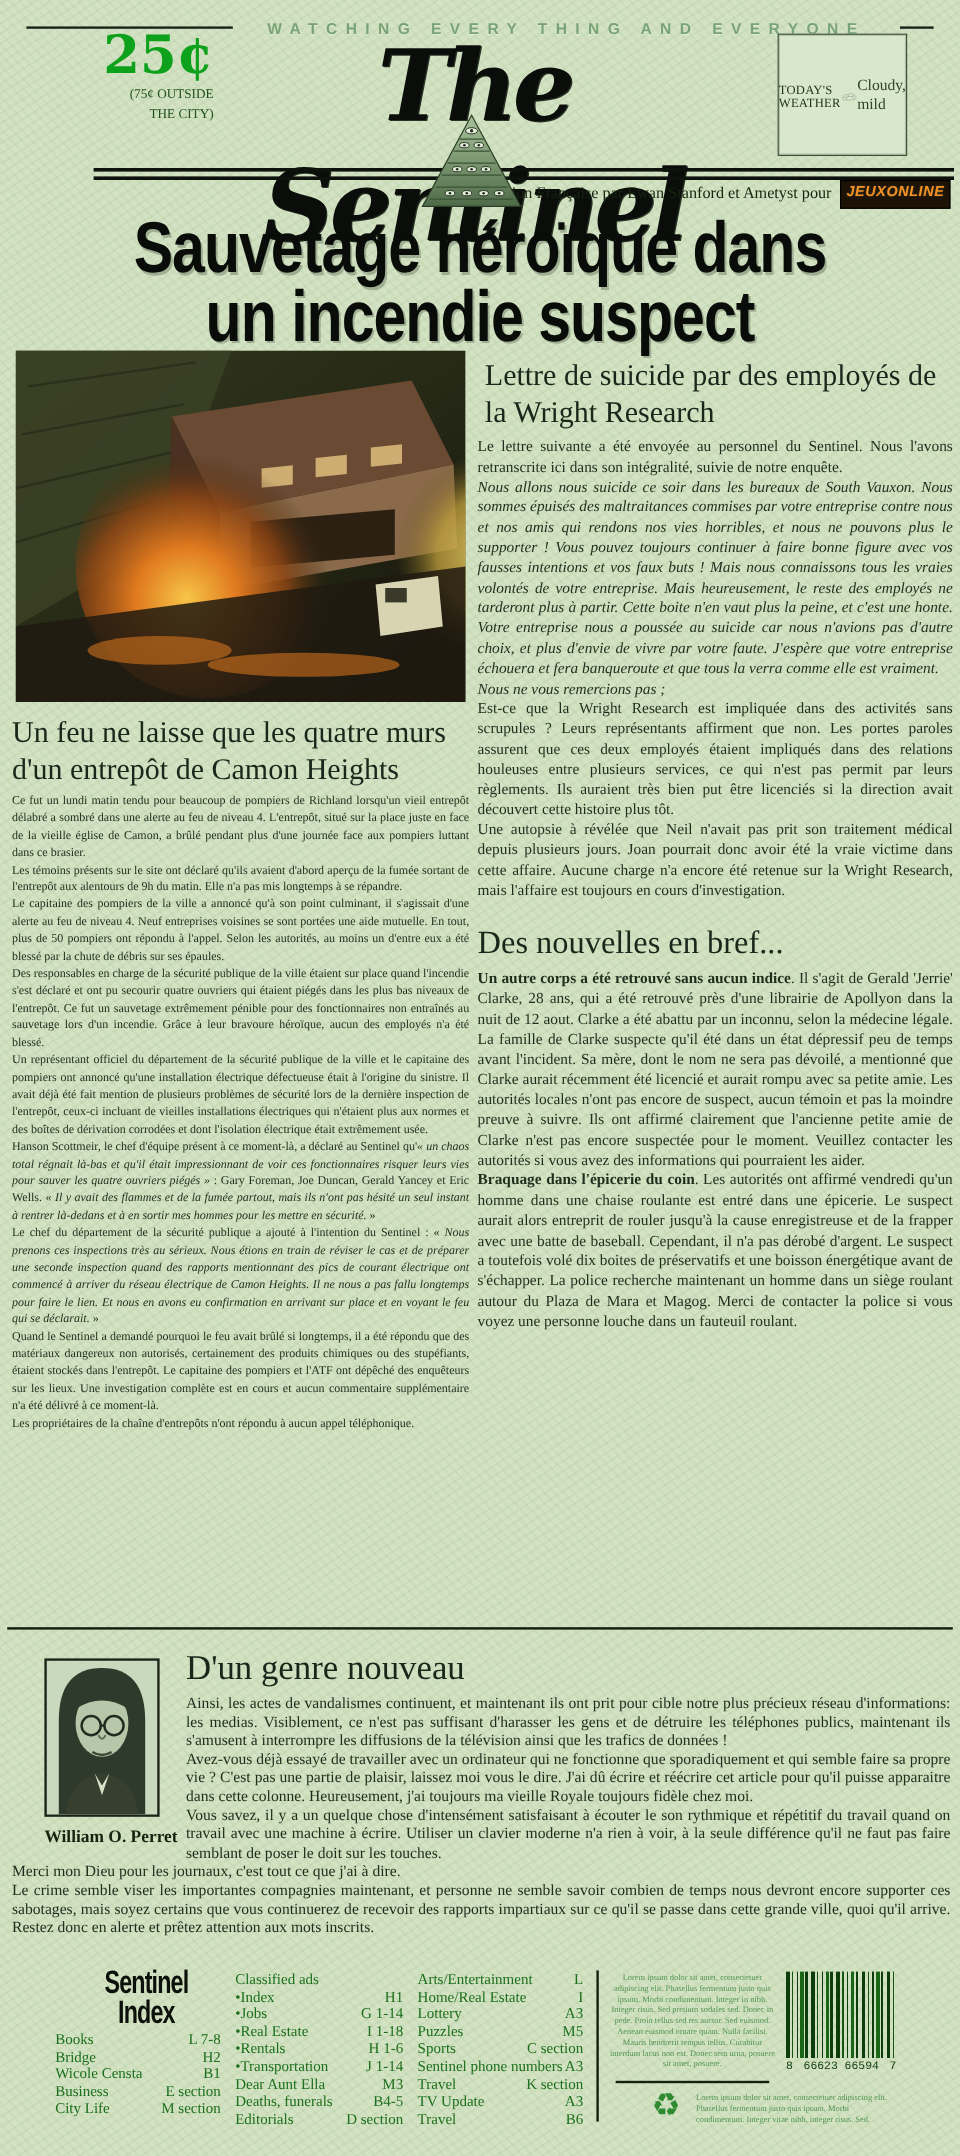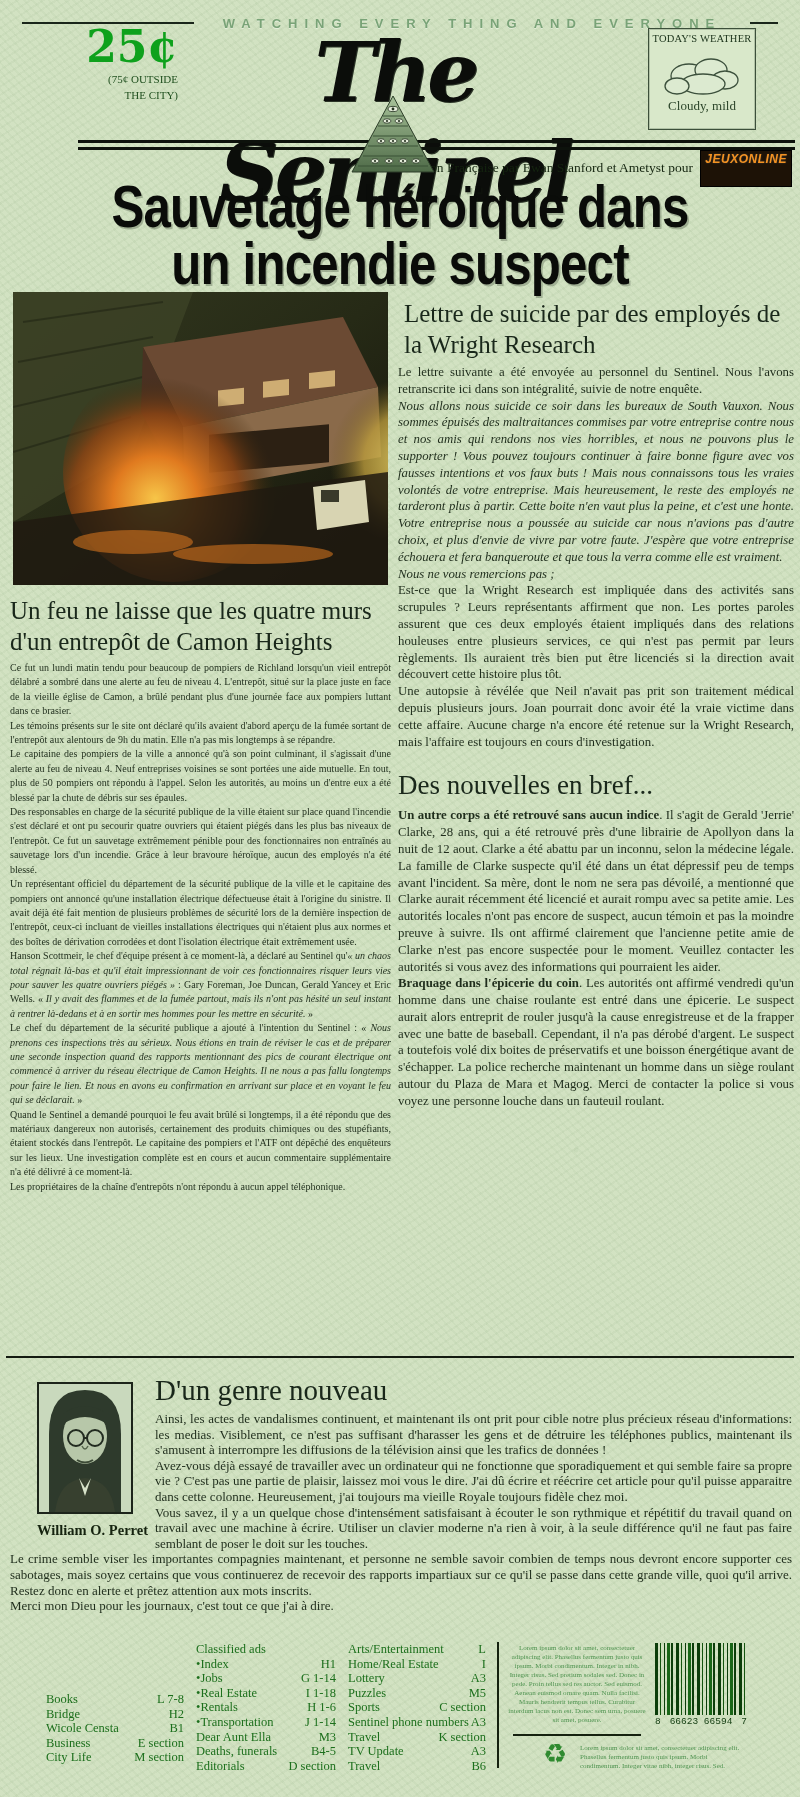--- a/index.html
+++ b/index.html
@@ -23,30 +23,30 @@
     letter-spacing:7px;color:#79a377;text-shadow:0 1px 0 rgba(255,255,255,.4);}
   #price{top:25px;left:48px;width:130px;text-align:right;}
   #price .big{font-size:44px;font-weight:bold;color:#0ea11c;font-family:"DejaVu Serif",serif;line-height:44px;}
   #price .small{font-size:11px;color:#20501f;line-height:12px;margin-top:4px;font-variant:small-caps;}
   #masthead{top:22px;left:150px;width:490px;text-align:center;
     font-family:"DejaVu Serif",serif;font-style:italic;font-weight:bold;
     font-size:82px;line-height:100px;color:#0b0d0a;letter-spacing:-4px;
     text-shadow:1px 1px 0 #2a3326;}
   #weather{top:28px;left:648px;width:106px;height:100px;background:#d9e8ca;
     border:1px solid #3c4f3a;box-shadow:0 0 0 1px rgba(60,79,58,.25) inset;
-    display:flex;flex-direction:column;align-items:center;}
+    display:flex;flex-direction:row;align-items:center;}
   #weather .wt{font-size:10.5px;color:#20371f;margin-top:4px;letter-spacing:.2px;}
   #weather svg{margin-top:2px;}
   #weather .wc{font-size:13px;color:#2c452a;margin-top:0px;}
   #rules{top:140px;left:78px;right:5px;height:4px;border-top:3px solid #0d120c;border-bottom:3px solid #0d120c;}
   #pyramid{top:94px;left:350px;width:86px;height:80px;z-index:3;}
   #edition{top:150px;left:0;right:8px;text-align:right;font-size:13.5px;color:#14240f;}
   #edition .jol{display:inline-block;vertical-align:middle;background:#1d1206;border:1px solid #000;
     color:#f39222;font-family:"Liberation Sans",sans-serif;font-weight:bold;font-style:italic;
-    font-size:12px;letter-spacing:.5px;padding:1px 4px 20px 4px;margin-left:4px;
+    font-size:12px;letter-spacing:.5px;padding:1px 4px 7px 4px;margin-left:4px;
     text-shadow:0 0 2px #fff3;}
   
   #headline{top:178px;left:0;right:0;text-align:center;
     font-family:"Liberation Sans",sans-serif;font-weight:900;color:#0a0c09;}
   #headline .hl{display:block;font-size:60px;line-height:57px;transform:scaleX(.82);transform-origin:50% 50%;
     letter-spacing:-1px;text-shadow:2px 2px 0 rgba(20,30,15,.25);}
   
   #leftcol{top:292px;left:10px;width:381px;}
   #rightcol{top:292px;left:398px;width:396px;}
   .photo-fire{width:375px;height:293px;margin-left:3px;display:block;}
@@ -279,26 +279,30 @@
       <path d="M16,128 Q20,96 46,94 Q72,96 76,128 Z" fill="#37402f"></path>
       <polygon points="40,94 46,104 52,94 46,112" fill="#d7e2c9"></polygon>
     </svg>
     <figcaption>William O. Perret</figcaption>
   </figure>
   <h2>D'un genre nouveau</h2>
   <div>
       <p class="para"><span>Ainsi, les actes de vandalismes continuent, et maintenant ils ont prit pour cible notre plus précieux réseau d'informations: les medias. Visiblement, ce n'est pas suffisant d'harasser les gens et de détruire les téléphones publics, maintenant ils s'amusent à interrompre les diffusions de la télévision ainsi que les trafics de données !</span></p>
       <p class="para"><span>Avez-vous déjà essayé de travailler avec un ordinateur qui ne fonctionne que sporadiquement et qui semble faire sa propre vie ? C'est pas une partie de plaisir, laissez moi vous le dire. J'ai dû écrire et réécrire cet article pour qu'il puisse apparaitre dans cette colonne. Heureusement, j'ai toujours ma vieille Royale toujours fidèle chez moi.</span></p>
       <p class="para"><span>Vous savez, il y a un quelque chose d'intensément satisfaisant à écouter le son rythmique et répétitif du travail quand on travail avec une machine à écrire. Utiliser un clavier moderne n'a rien à voir, à la seule différence qu'il ne faut pas faire semblant de poser le doit sur les touches.</span></p>
+      <p class="para"><span>Merci mon Dieu pour les journaux, c'est tout ce que j'ai à dire.</span></p>
       <p class="para"><span>Le crime semble viser les importantes compagnies maintenant, et personne ne semble savoir combien de temps nous devront encore supporter ces sabotages, mais soyez certains que vous continuerez de recevoir des rapports impartiaux sur ce qu'il se passe dans cette grande ville, quoi qu'il arrive. Restez donc en alerte et prêtez attention aux mots inscrits.</span></p>
-      <p class="para"><span>Merci mon Dieu pour les journaux, c'est tout ce que j'ai à dire.</span></p>
     </div>
 </div>
 
 <div class="abs" id="footer">
+  <div class="abs" id="fi-title">
+    <span class="t">Sentinel</span>
+    <span class="t">Index</span>
+  </div>
   <div class="abs idx" id="fi-col1">
       <div class="xrow">
         <span>Books</span>
         <span>L 7-8</span>
       </div>
       <div class="xrow">
         <span>Bridge</span>
         <span>H2</span>
       </div>
       <div class="xrow">

